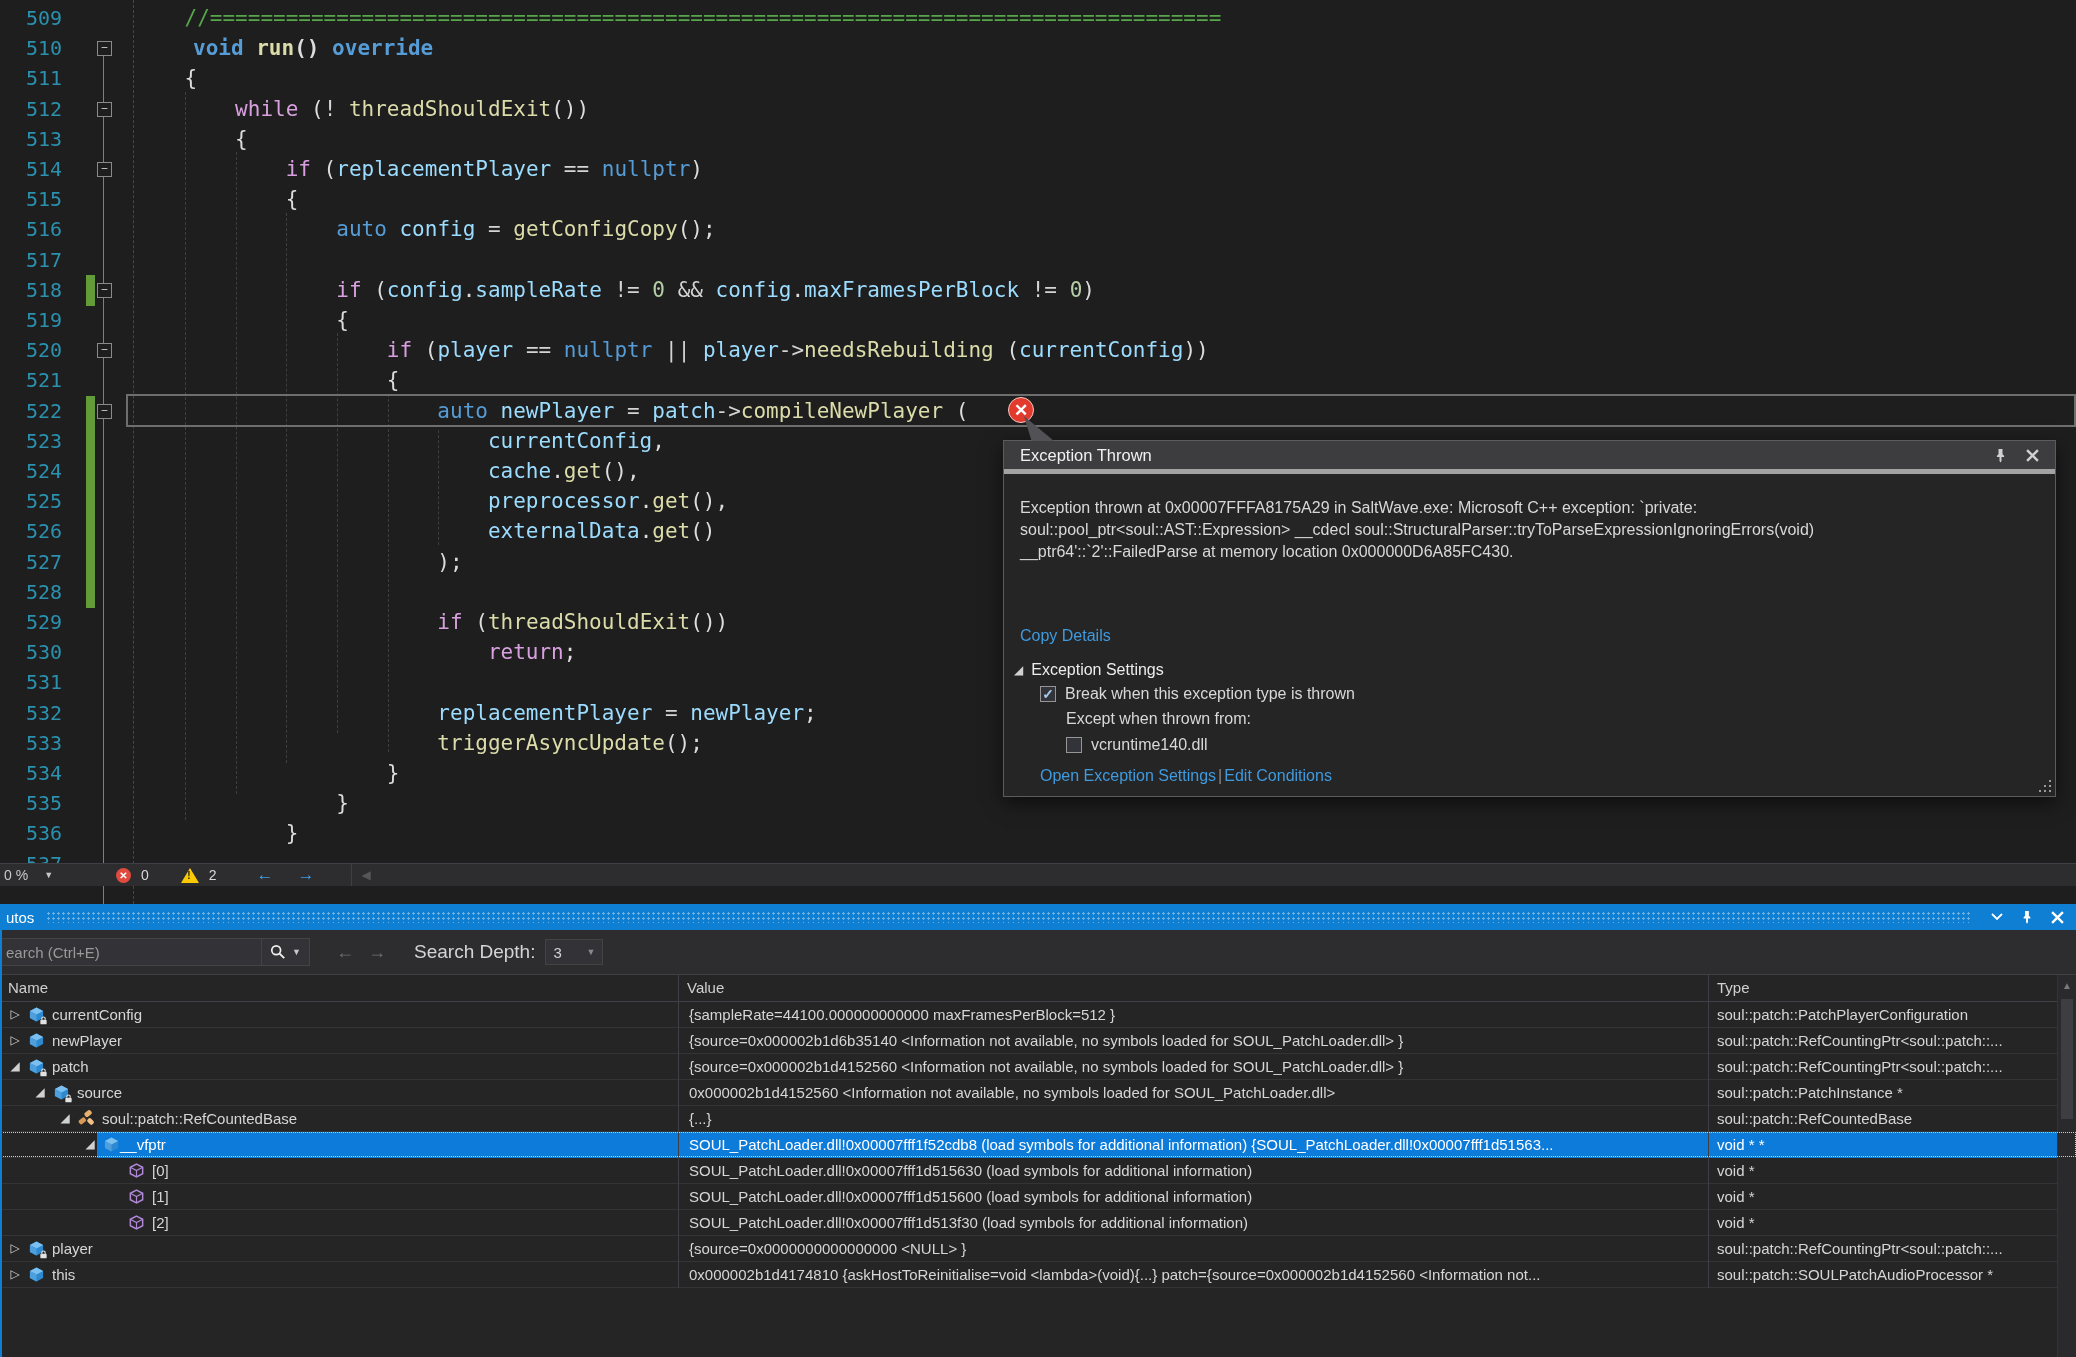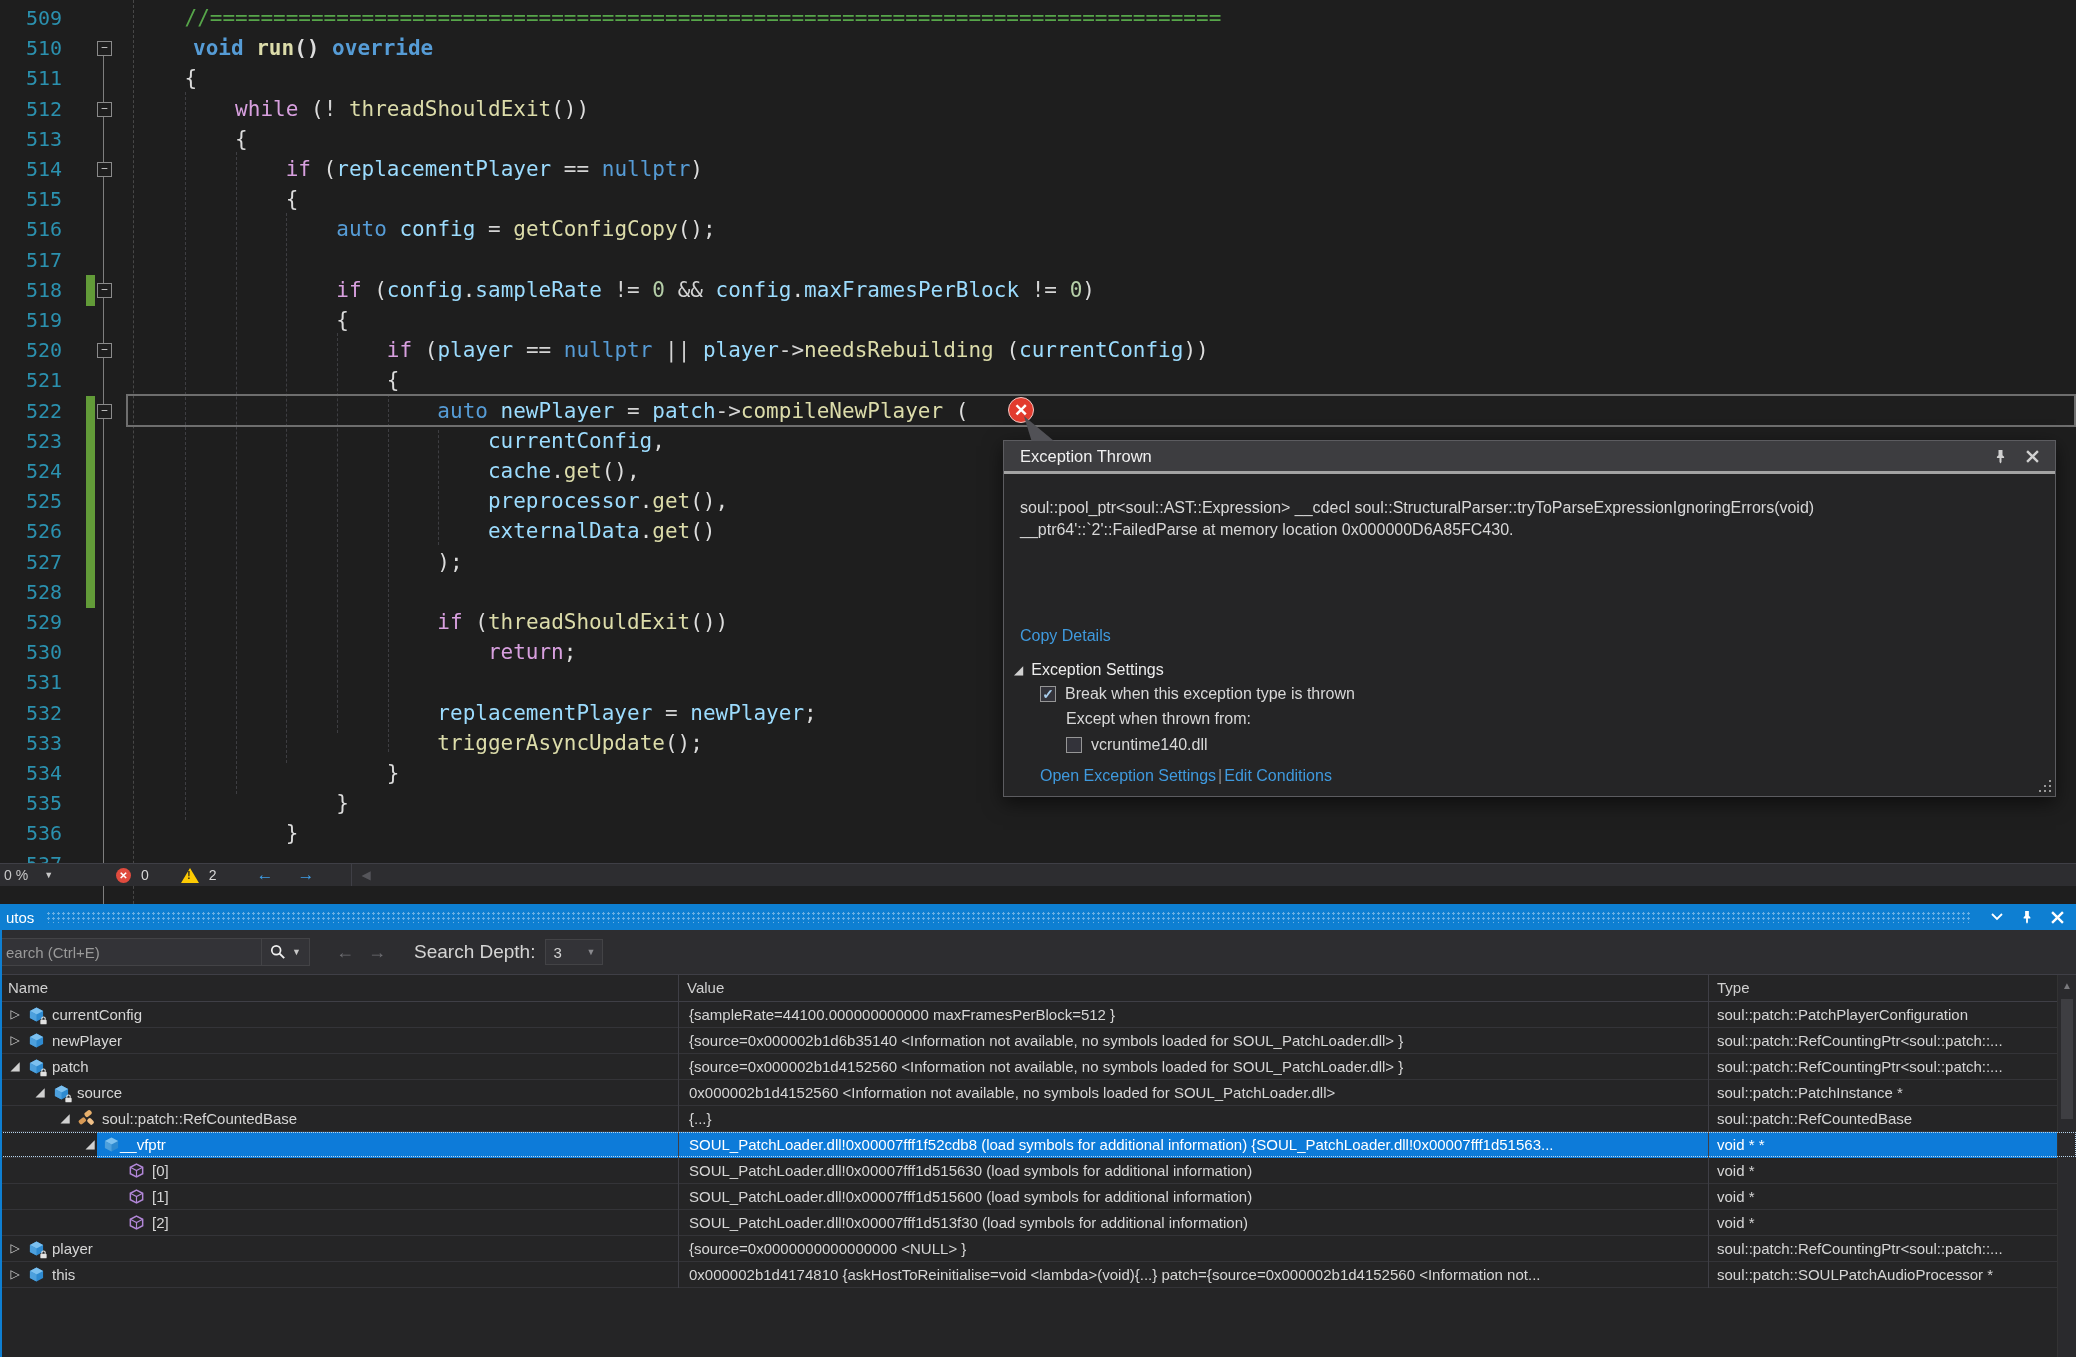--- a/index.html
+++ b/index.html
@@ -23,21 +23,21 @@
   .stmt-box{position:absolute;left:126px;right:0;top:394px;height:33px;border:2px solid #6e6e6e;box-sizing:border-box;z-index:4;}
   .exc-icon{position:absolute;left:1008px;top:397px;width:26px;height:26px;border-radius:50%;
             background:#e23b2e;color:#fff;font-weight:bold;font-size:17px;line-height:26px;text-align:center;z-index:5;
             border:1px solid #f3c9c5;box-sizing:border-box;}
   
   .popup{position:absolute;left:1003px;top:440px;width:1053px;height:357px;background:#252526;
          border:1px solid #5c5c60;box-sizing:border-box;z-index:10;box-shadow:0 6px 18px rgba(0,0,0,.55);
          font-size:16px;color:#d8d8d8;}
   .popup-callout{position:absolute;left:1022px;top:416px;width:32px;height:25px;z-index:11;
                  background:#515156;clip-path:polygon(6% 0,100% 100%,30% 100%);}
-  .popup-header{position:absolute;left:0;top:0;right:0;height:33px;background:#3d3d40;border-bottom:3px solid #a3a3a3;
+  .popup-header{position:absolute;left:0;top:0;right:0;height:33px;background:#3d3d40;border-bottom:5px solid #a3a3a3;
                 display:flex;align-items:center;box-sizing:border-box;gap:27px;}
   .popup-title{margin-left:16px;font-size:16.5px;color:#f0f0f0;}
   .popup-hbtns{margin-left:auto;display:flex;gap:14px;margin-right:14px;color:#d0d0d0;}
   .pbtn{width:18px;height:18px;display:flex;align-items:center;justify-content:center;cursor:pointer;}
   .popup-msg{position:absolute;left:16px;top:56px;width:1010px;line-height:22px;}
   .plink{color:#3f9ade;cursor:pointer;}
   .copy-details{position:absolute;left:16px;top:186px;}
   .exc-settings-hdr{position:absolute;left:10px;top:220px;display:flex;align-items:center;gap:8px;color:#ececec;}
   .tri-exp{color:#d0d0d0;font-size:12px;}
   .chk-row{position:absolute;display:flex;align-items:center;gap:9px;}
@@ -165,20 +165,21 @@
             </svg>
         </span>
         <span class="pbtn">
           <svg width="13" height="13" viewBox="0 0 12 12">
               <path d="M1 1l10 10M11 1L1 11" stroke="#d0d0d0" stroke-width="2.2"></path>
             </svg>
         </span>
       </span>
     </div>
     <div class="popup-msg">
+      <div>Exception thrown at 0x00007FFFA8175A29 in SaltWave.exe: Microsoft C++ exception: `private:</div>
       <div>soul::pool_ptr&lt;soul::AST::Expression&gt; __cdecl soul::StructuralParser::tryToParseExpressionIgnoringErrors(void)</div>
       <div>__ptr64'::`2'::FailedParse at memory location 0x000000D6A85FC430.</div>
     </div>
     <div class="copy-details plink">Copy Details</div>
     <div class="exc-settings-hdr">
       <span class="tri-exp">◢</span>
       <span>Exception Settings</span>
     </div>
     <div class="chk-row" style="left:36px;top:244px;">
       <span class="chkbox" id="chk-break">✓</span>

